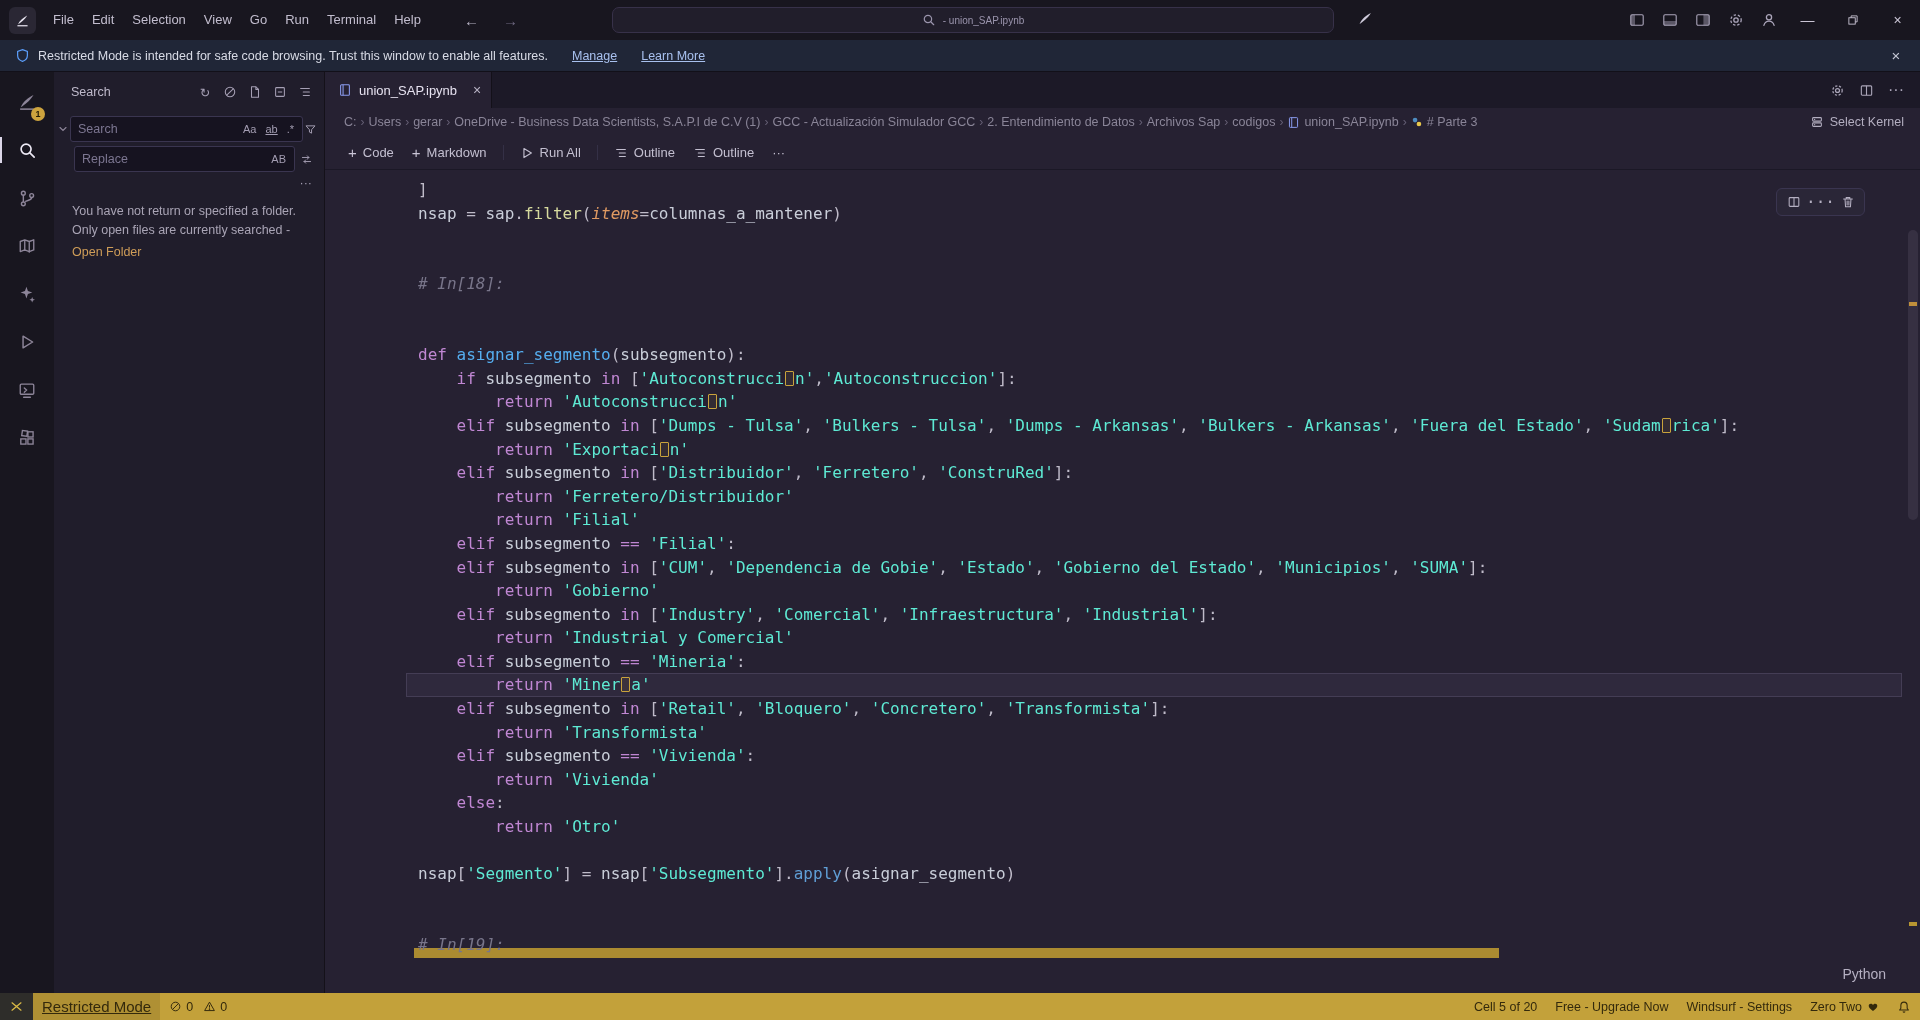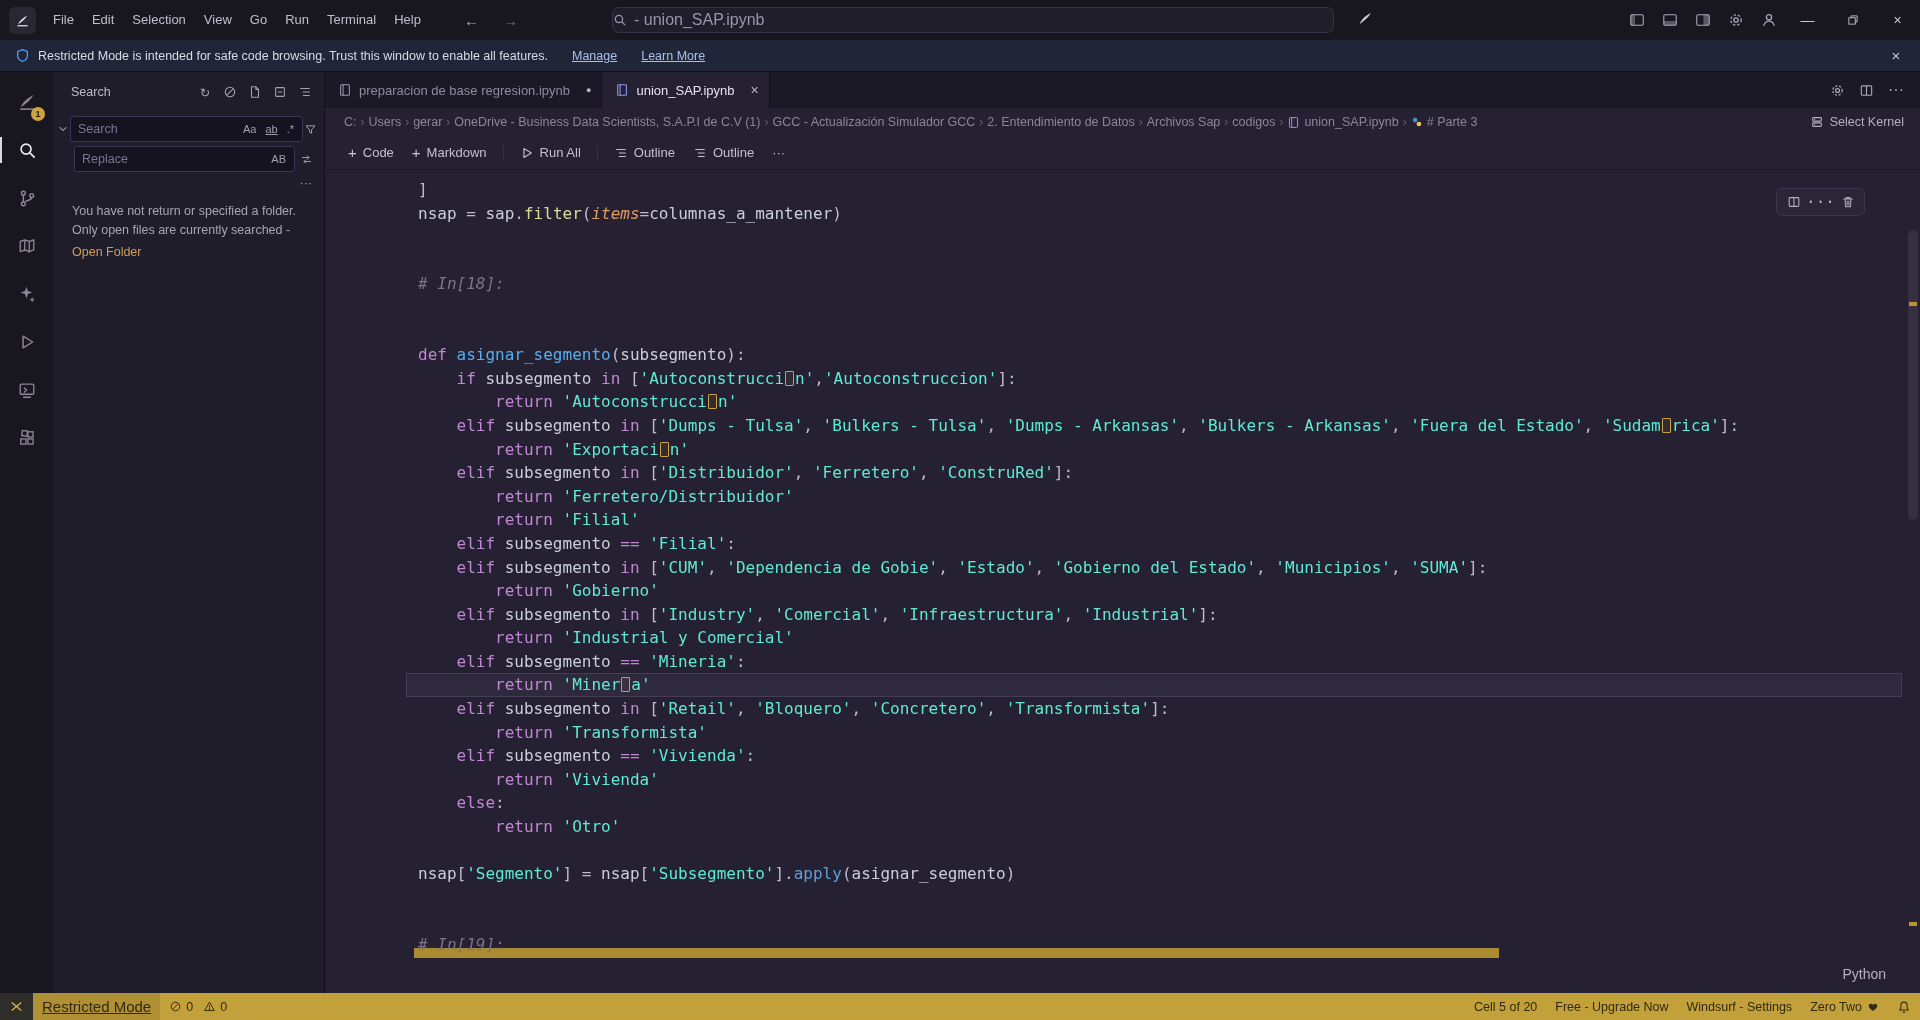--- a/index.html
+++ b/index.html
@@ -11,21 +11,21 @@
   .titlebar { height:40px; background:#18161f; display:flex; align-items:center;
     color:#c2bdce; font-size:13px; position:relative; }
   .logo-box { width:27px; height:27px; margin:0 8px 0 9px; background:#2a2734;
     border-radius:6px; display:flex; align-items:center; justify-content:center; color:#e8e5f0; }
   .menus { display:flex; align-items:center; }
   .menu-item { padding:8px 9px; line-height:40px; cursor:default; }
   .nav-arrows { display:flex; gap:24px; margin-left:34px; font-size:15px; color:#b7b2c4; }
   .nav-arrows .dim { color:#6e6880; }
   .cc-search { position:absolute; left:612px; top:7px; width:722px; height:26px;
     background:#211e2b; border:1px solid #373149; border-radius:7px; display:flex;
-    align-items:center; gap:7px; color:#9b95ad; font-size:16px; }
+    align-items:center; justify-content:center; gap:7px; color:#9b95ad; font-size:10px; }
   .title-wave { position:absolute; left:1356px; top:10px; color:#cfcbdb; }
   .title-right { margin-left:auto; display:flex; align-items:center; height:100%; }
   .tr-icon { width:33px; height:100%; display:flex; align-items:center; justify-content:center; color:#aba5ba; }
   .win-btn { width:45px; height:100%; display:flex; align-items:center; justify-content:center;
     color:#c9c4d4; font-size:14px; }
 
   
   .banner { height:32px; background:#202637; display:flex; align-items:center; gap:8px;
     padding-left:15px; color:#d8dbe6; font-size:12.5px; position:relative;
     border-bottom:1px solid #121019; }
@@ -368,30 +368,20 @@
 
     <div class="sb-msg">
       <span>You have not return or specified a folder. Only open files are currently searched -</span>
       <div class="sb-link">Open Folder</div>
     </div>
   </div>
 
   <div class="editor">
 
     <div class="tabbar">
-      <div class="tab">
-        <span>
-          <svg width="14" height="14" viewBox="0 0 16 16" fill="none" stroke="#9a94b5" stroke-width="1.2">
-              <rect x="3" y="2" width="10" height="12" rx="1"></rect>
-              <line x1="5.8" y1="2" x2="5.8" y2="14"></line>
-            </svg>
-        </span>
-        <span>preparacion de base regresion.ipynb</span>
-        <span class="t-dot">●</span>
-      </div>
       <div class="tab active">
         <span>
           <svg width="14" height="14" viewBox="0 0 16 16" fill="none" stroke="#8b9cf0" stroke-width="1.2">
               <rect x="3" y="2" width="10" height="12" rx="1"></rect>
               <line x1="5.8" y1="2" x2="5.8" y2="14"></line>
             </svg>
         </span>
         <span>union_SAP.ipynb</span>
         <span class="t-close">×</span>
       </div>

